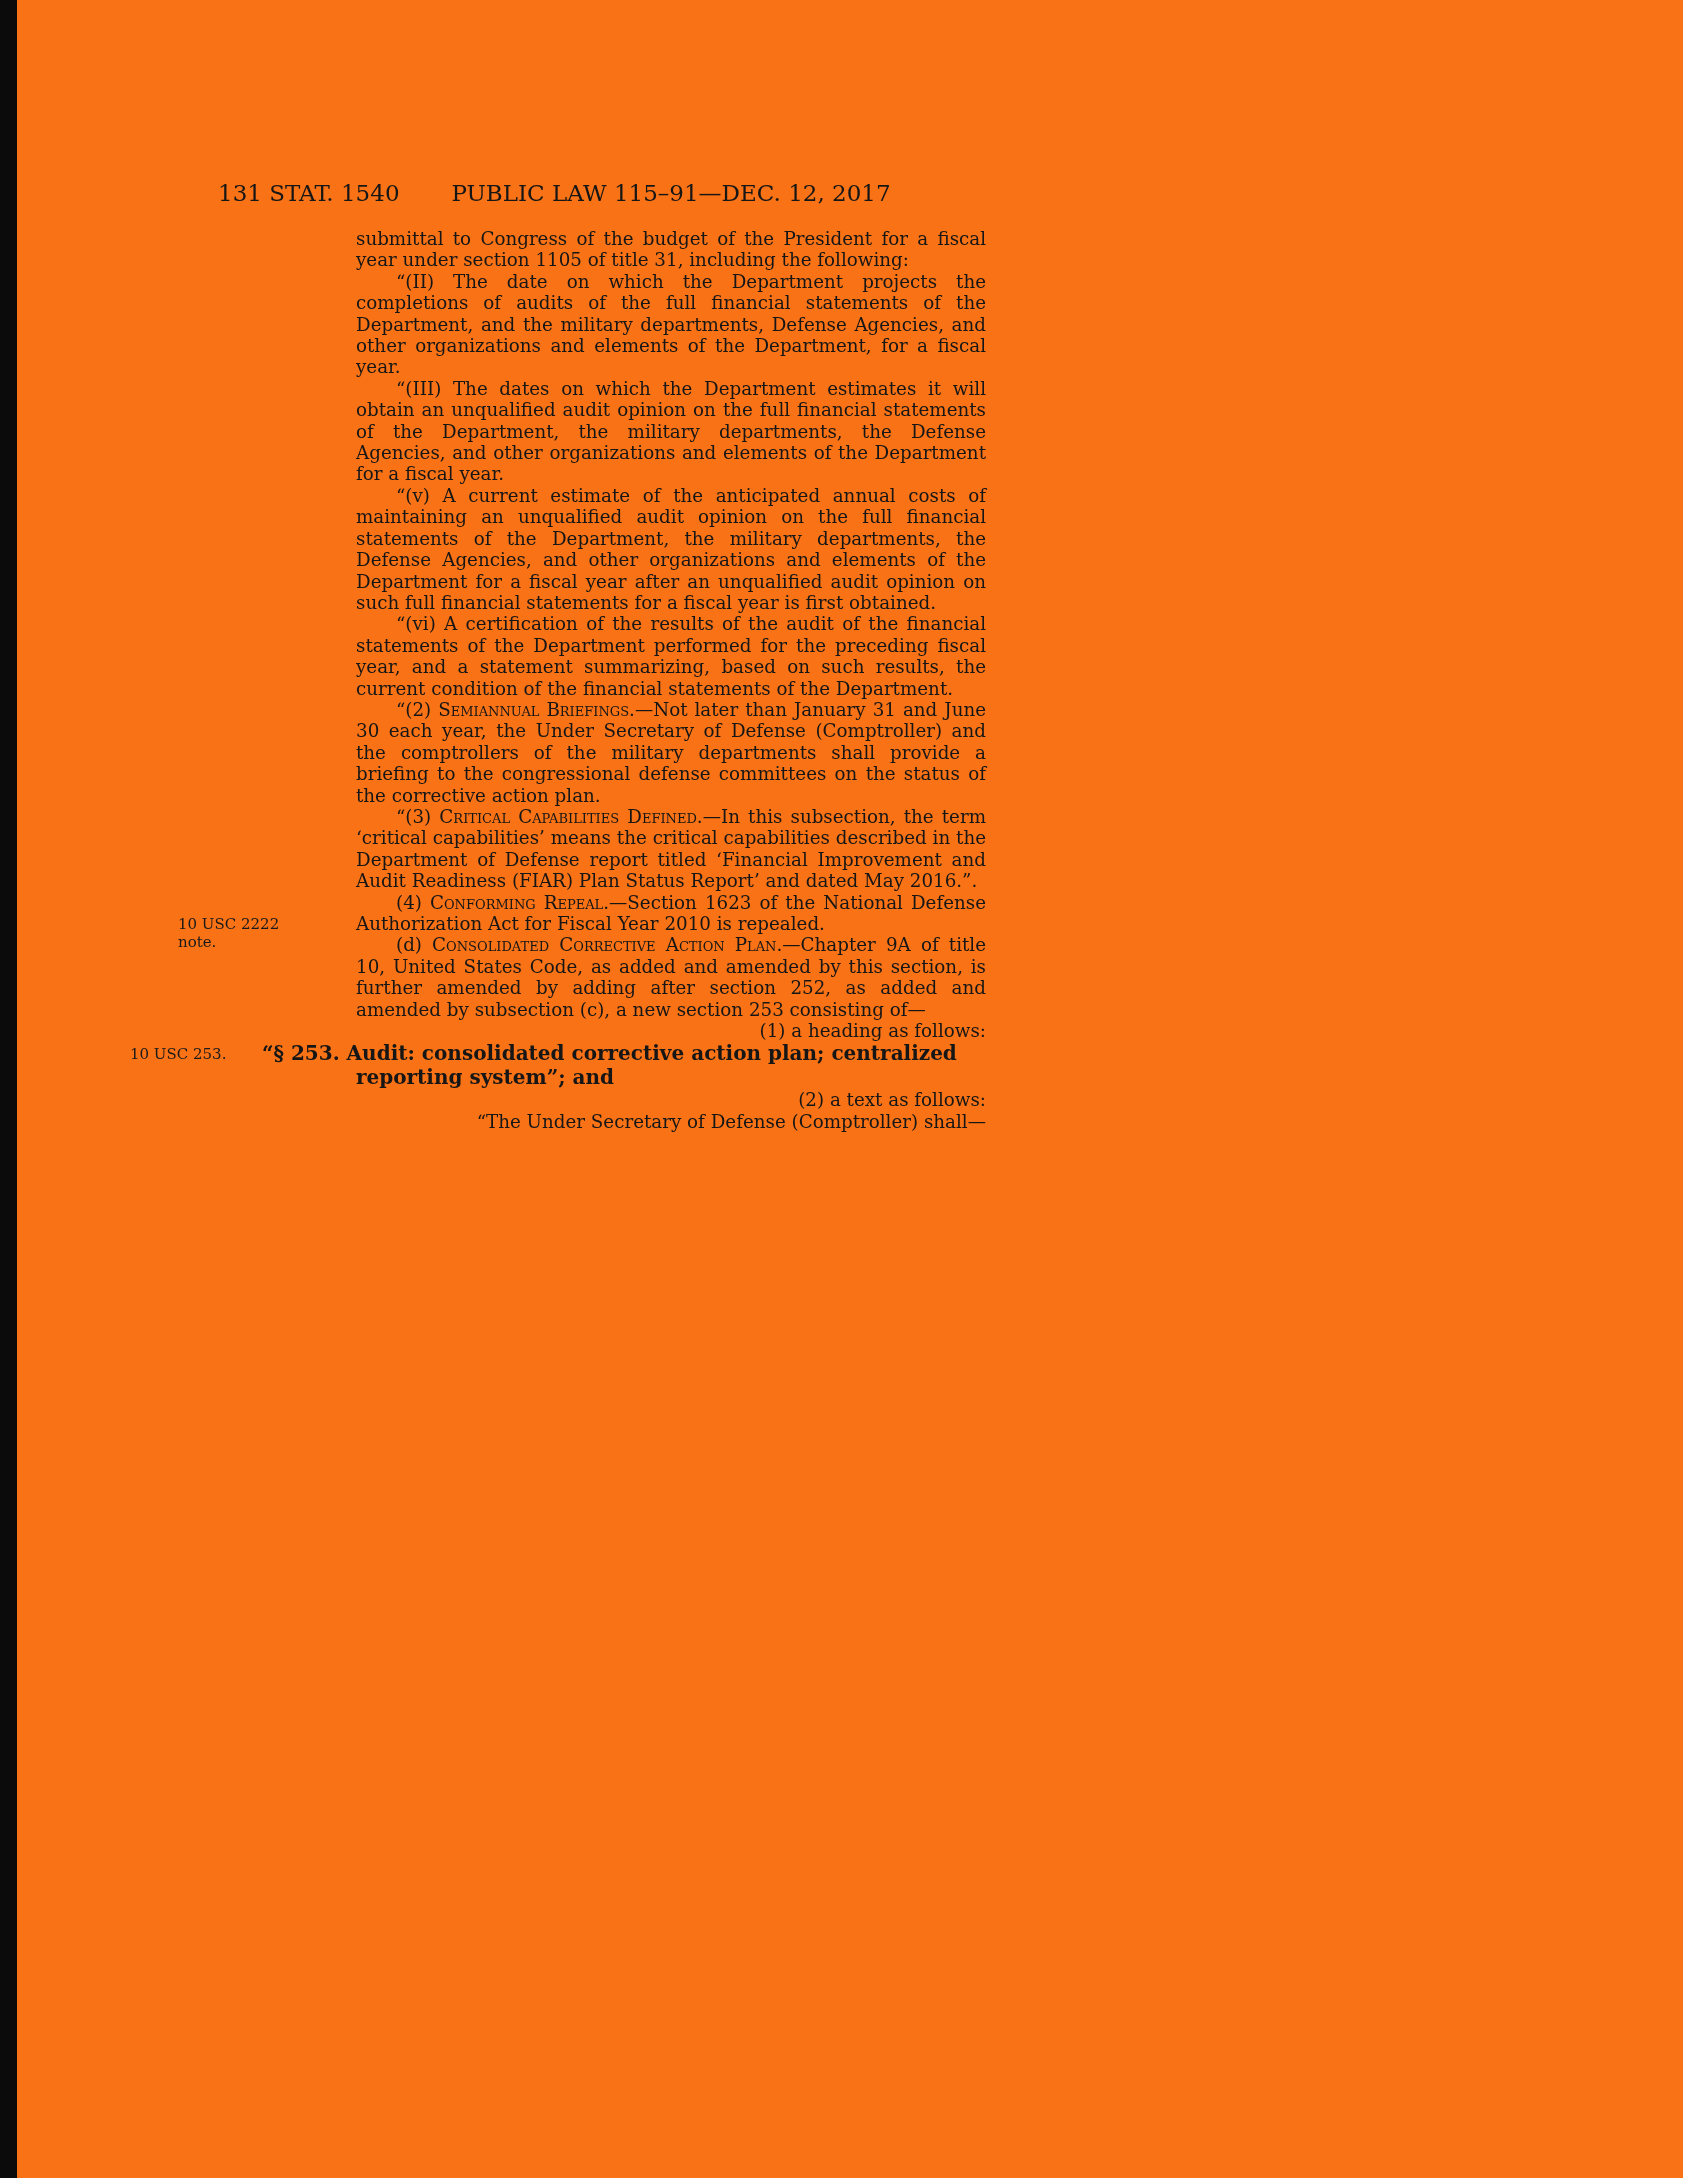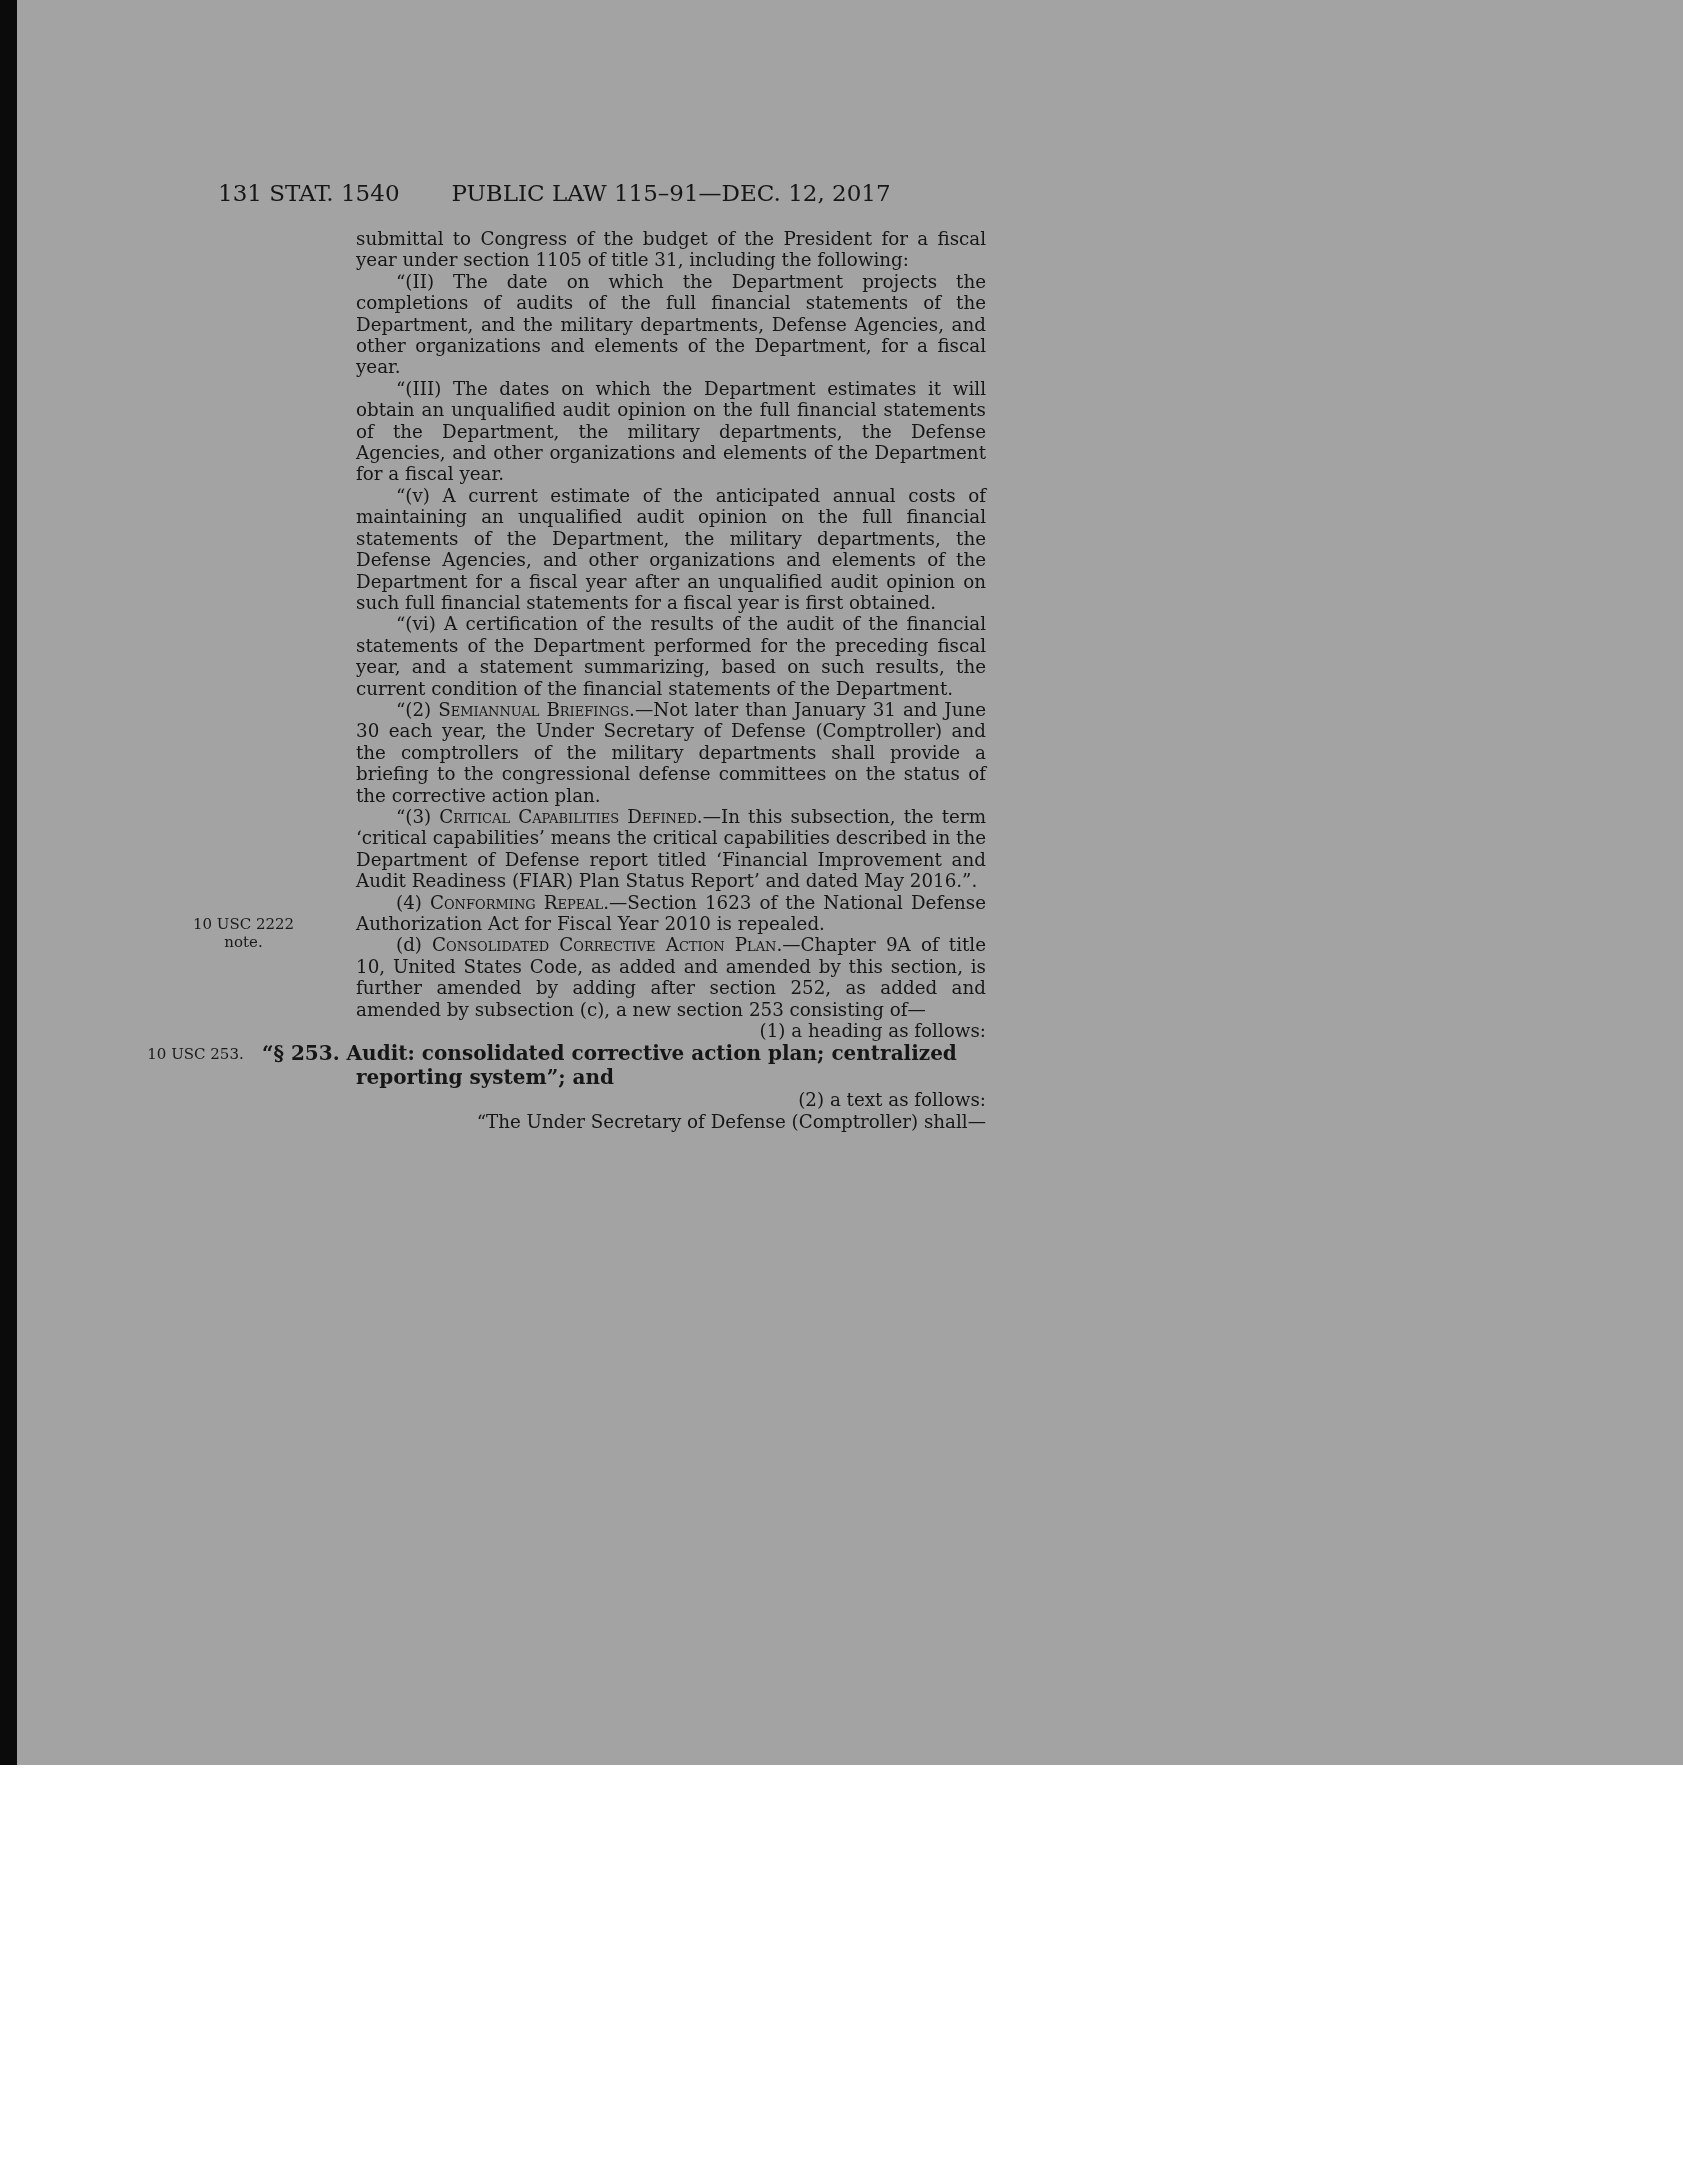--- a/index.html
+++ b/index.html
@@ -1,21 +1,21 @@
 <!DOCTYPE html>
 <html lang="en"><head>
 <meta charset="utf-8">
 <style>
   * { box-sizing: border-box; }
   html, body { margin: 0; padding: 0; background: #ffffff; }
   .page {
     position: relative;
     width: 1683px;
-    height: 1765px;
-    background: #a3a3a3;
+    height: 2178px;
+    background: #f97316;
     color: #161616;
     font-family: "DejaVu Serif", "Liberation Serif", serif;
     overflow: hidden;
   }
   .scan-edge {
     position: absolute;
     left: 0; top: 0;
     width: 17px; height: 2178px;
     background: #0b0b0b;
   }
@@ -60,21 +60,21 @@
     text-align: left;
   }
   .sc { font-variant: small-caps; }
   .margin-note {
     position: absolute;
     width: 131px;
     font-size: 15px;
     line-height: 18px;
     font-weight: normal;
     font-variant: normal;
-    text-align: center;
+    text-align: left;
     text-indent: 0;
     color: #1a1a1a;
   }
   .note-usc2222 { left: -178px; top: 23px; }  
   .note-usc253  { left: -233px; top: 4px; margin-left: 7px;  }  
 </style>
 </head>
 <body>
 
 <div class="page">

